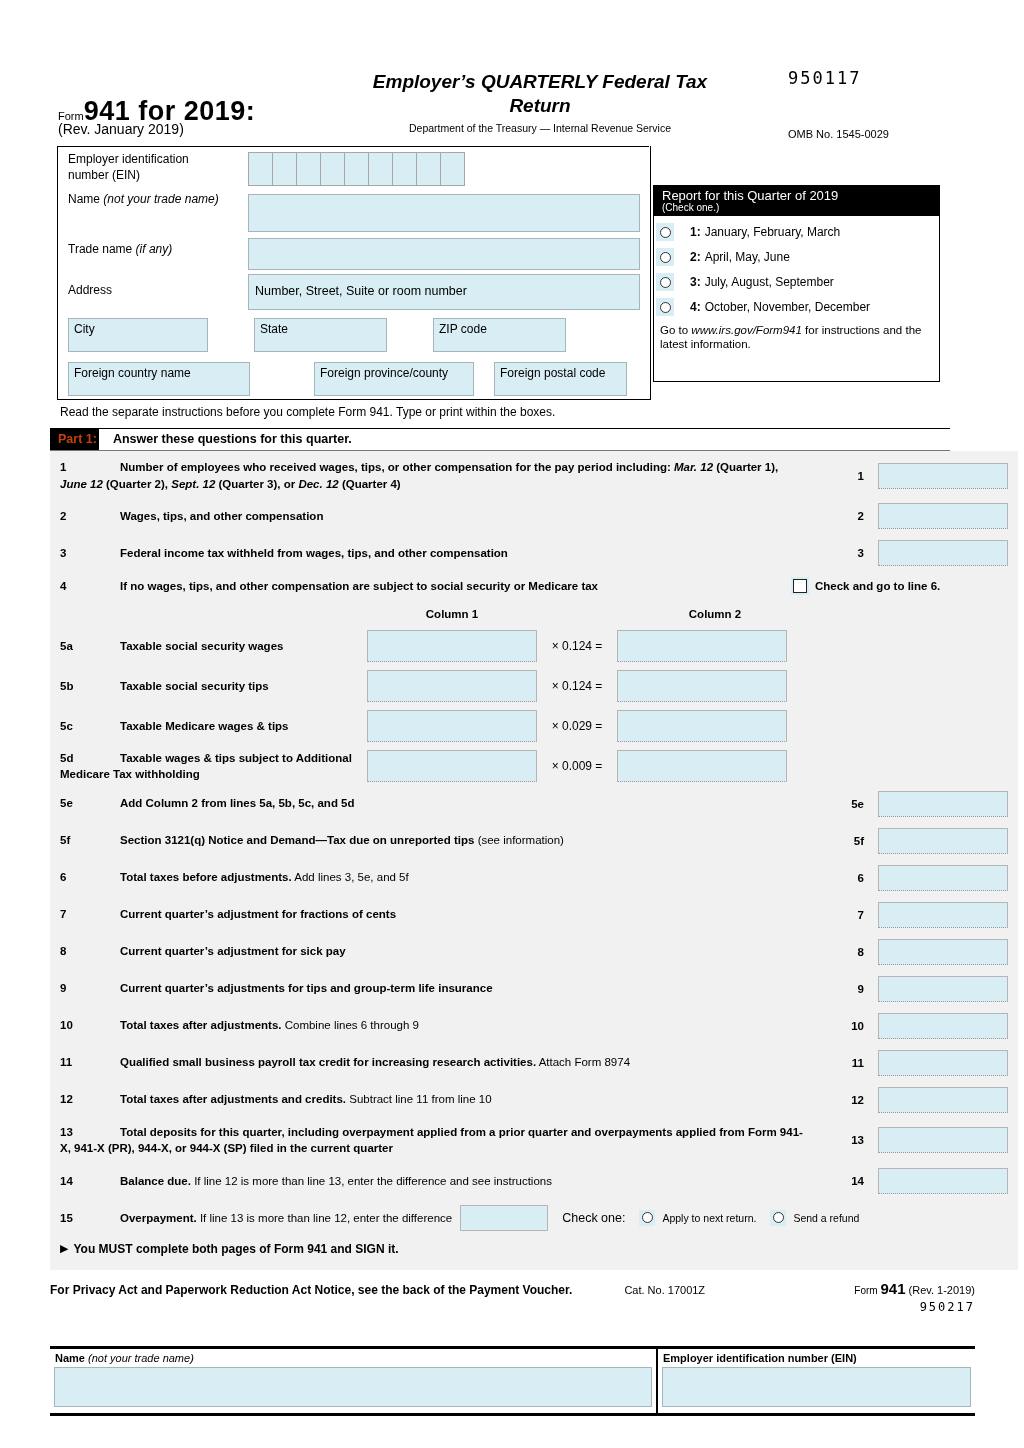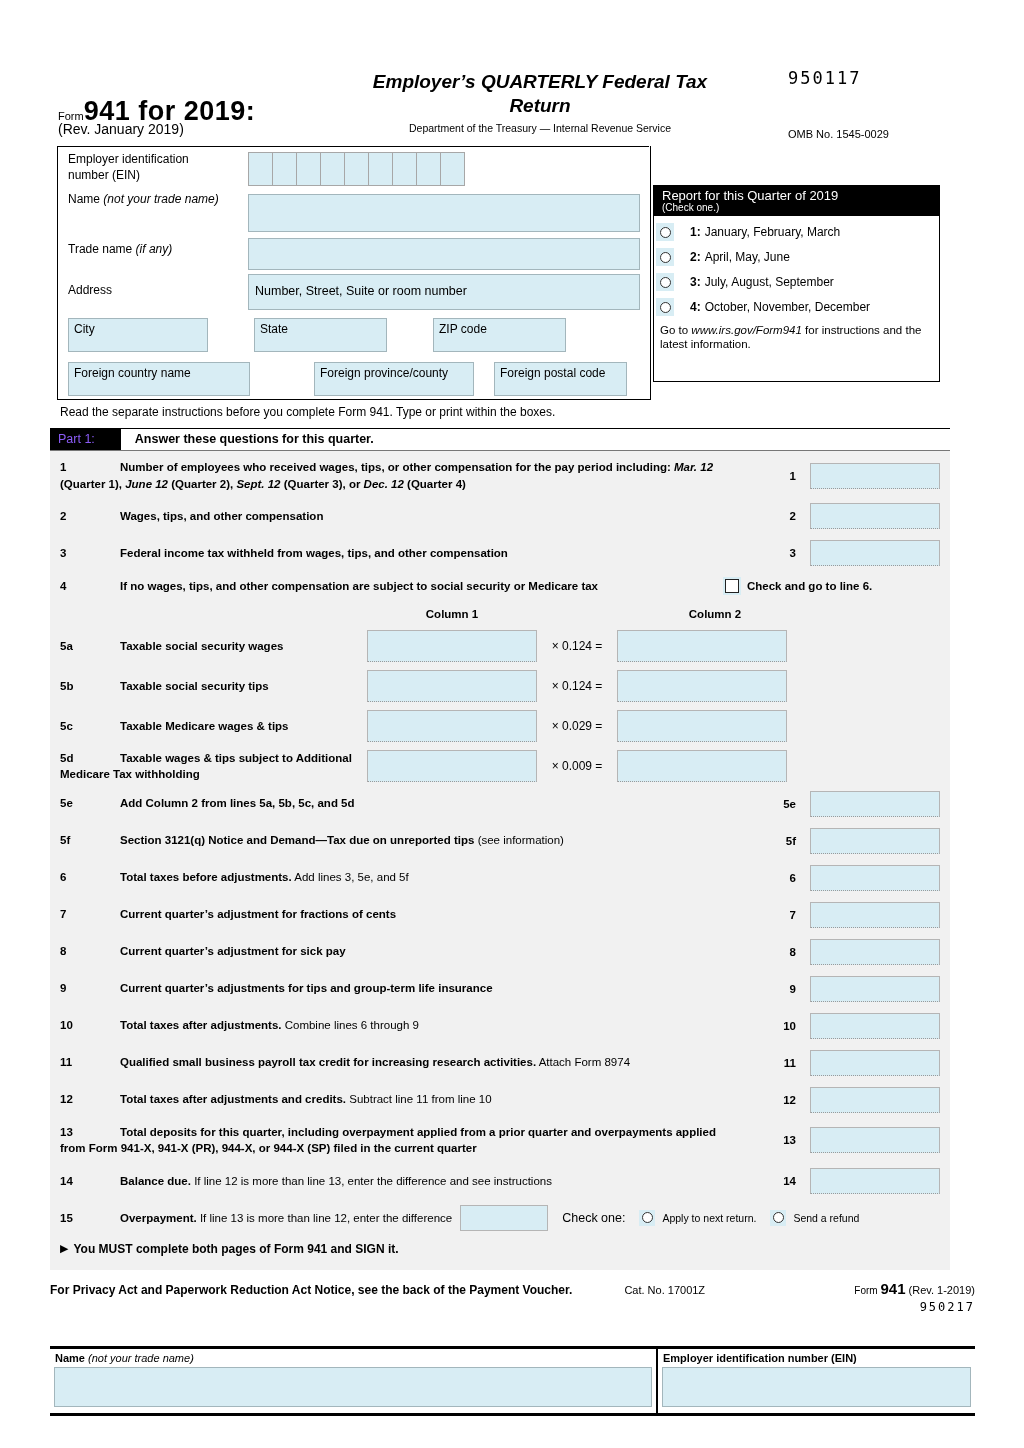--- a/index.html
+++ b/index.html
@@ -40,23 +40,23 @@
   .bluecell.sm{width:16px;height:16px;}
   .radio{width:9px;height:9px;border:1px solid #333;border-radius:50%;background:#fff;display:inline-block;}
   .qoptnum{font-size:12px;font-weight:bold;margin-left:16px;}
   .qoptlabel{font-size:12px;margin-left:4px;}
   .qgoto{font-size:11.5px;margin:6px 6px 0 6px;line-height:1.25;}
 
   
   .flowcol{left:50px;top:405px;width:925px;}
   .readline{font-size:12px;margin:0 0 9px 10px;}
   .p1bar{border-top:1.5px solid #000;border-bottom:1px solid #777;display:flex;align-items:stretch;width:900px;}
-  .p1label{background:#000;color:#8b5cf6;font-weight:normal;font-size:12.5px;padding:3px 26px 4px 8px;}
+  .p1label{background:#000;color:#c2410c;font-weight:bold;font-size:12.5px;padding:3px 2px 4px 8px;}
   .p1title{font-weight:bold;font-size:12.5px;padding:3px 0 4px 14px;}
-  .graypanel{width:900px;background:#f1f1f1;box-sizing:border-box;padding:8px 10px 4px 10px;}
+  .graypanel{width:968px;background:#f1f1f1;box-sizing:border-box;padding:8px 10px 4px 10px;}
   .p1row{display:flex;align-items:center;margin-bottom:11px;font-size:11.5px;}
   .ltext{flex:1 1 auto;line-height:1.45;padding-right:6px;}
   .lnum{display:inline-block;width:60px;font-weight:bold;}
   .amt{flex:0 0 auto;display:flex;align-items:center;}
   .alabel{width:50px;text-align:right;padding-right:14px;font-weight:bold;font-size:11.5px;}
   .abox{width:130px;height:26px;background:#d8edf4;border:1px solid #b5b5b5;border-bottom:1px dotted #9a9a9a;box-sizing:border-box;}
   .checkarea{flex:0 0 217px;display:flex;align-items:center;}
   .cbsq{width:12px;height:12px;border:1.5px solid #222;background:#fff;display:inline-block;}
   .cklabel{font-weight:bold;margin-left:6px;}
   .colheads{position:relative;height:16px;margin-bottom:8px;}

